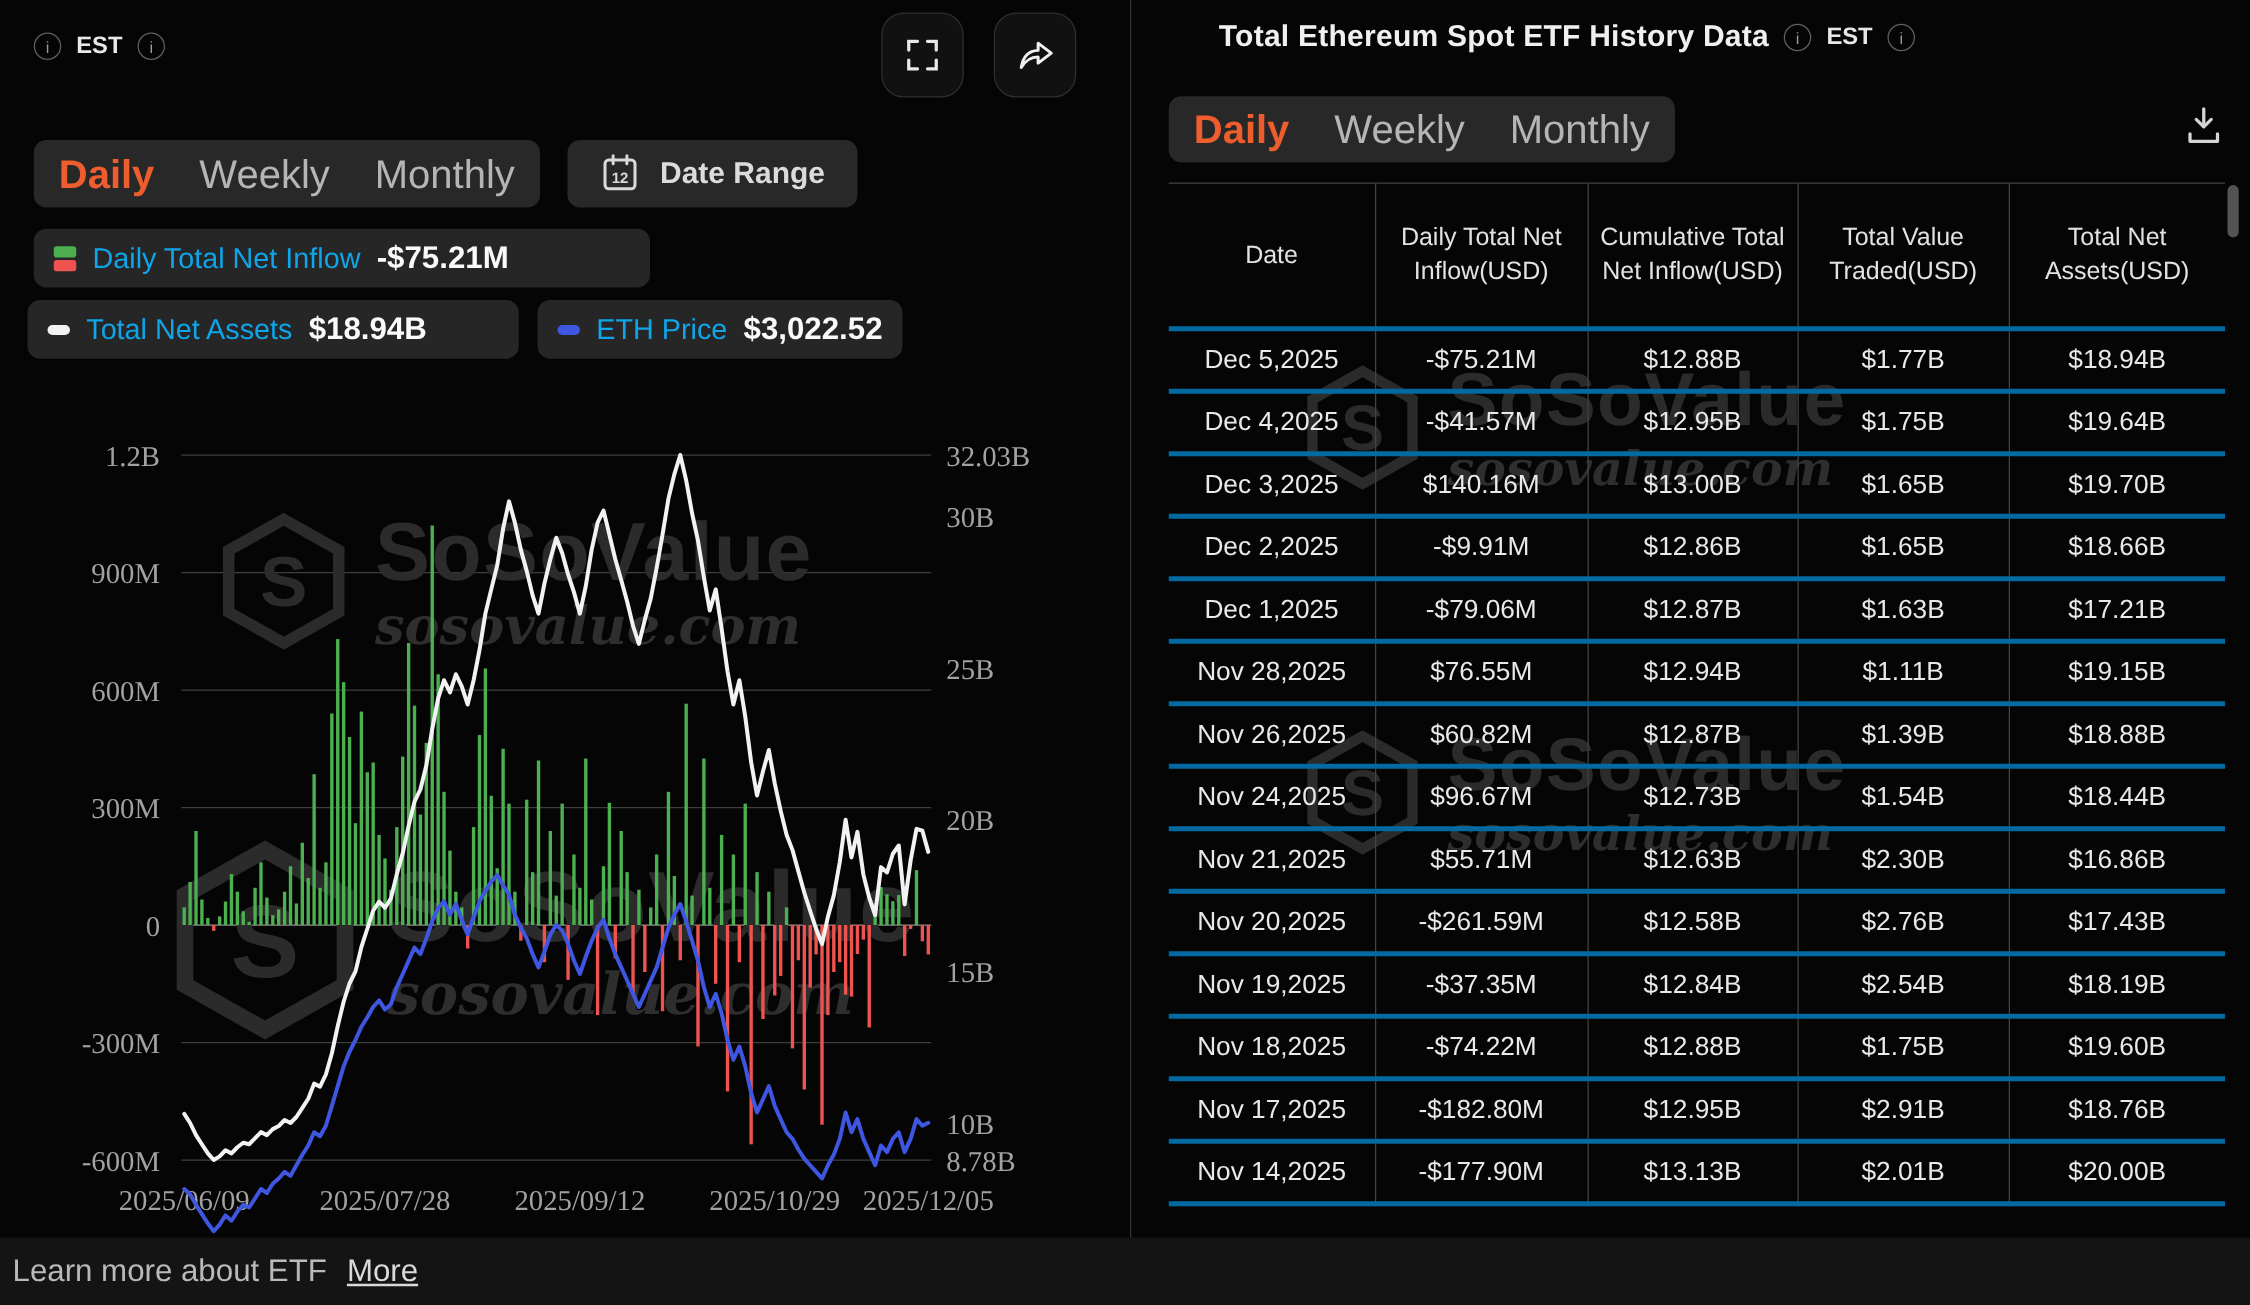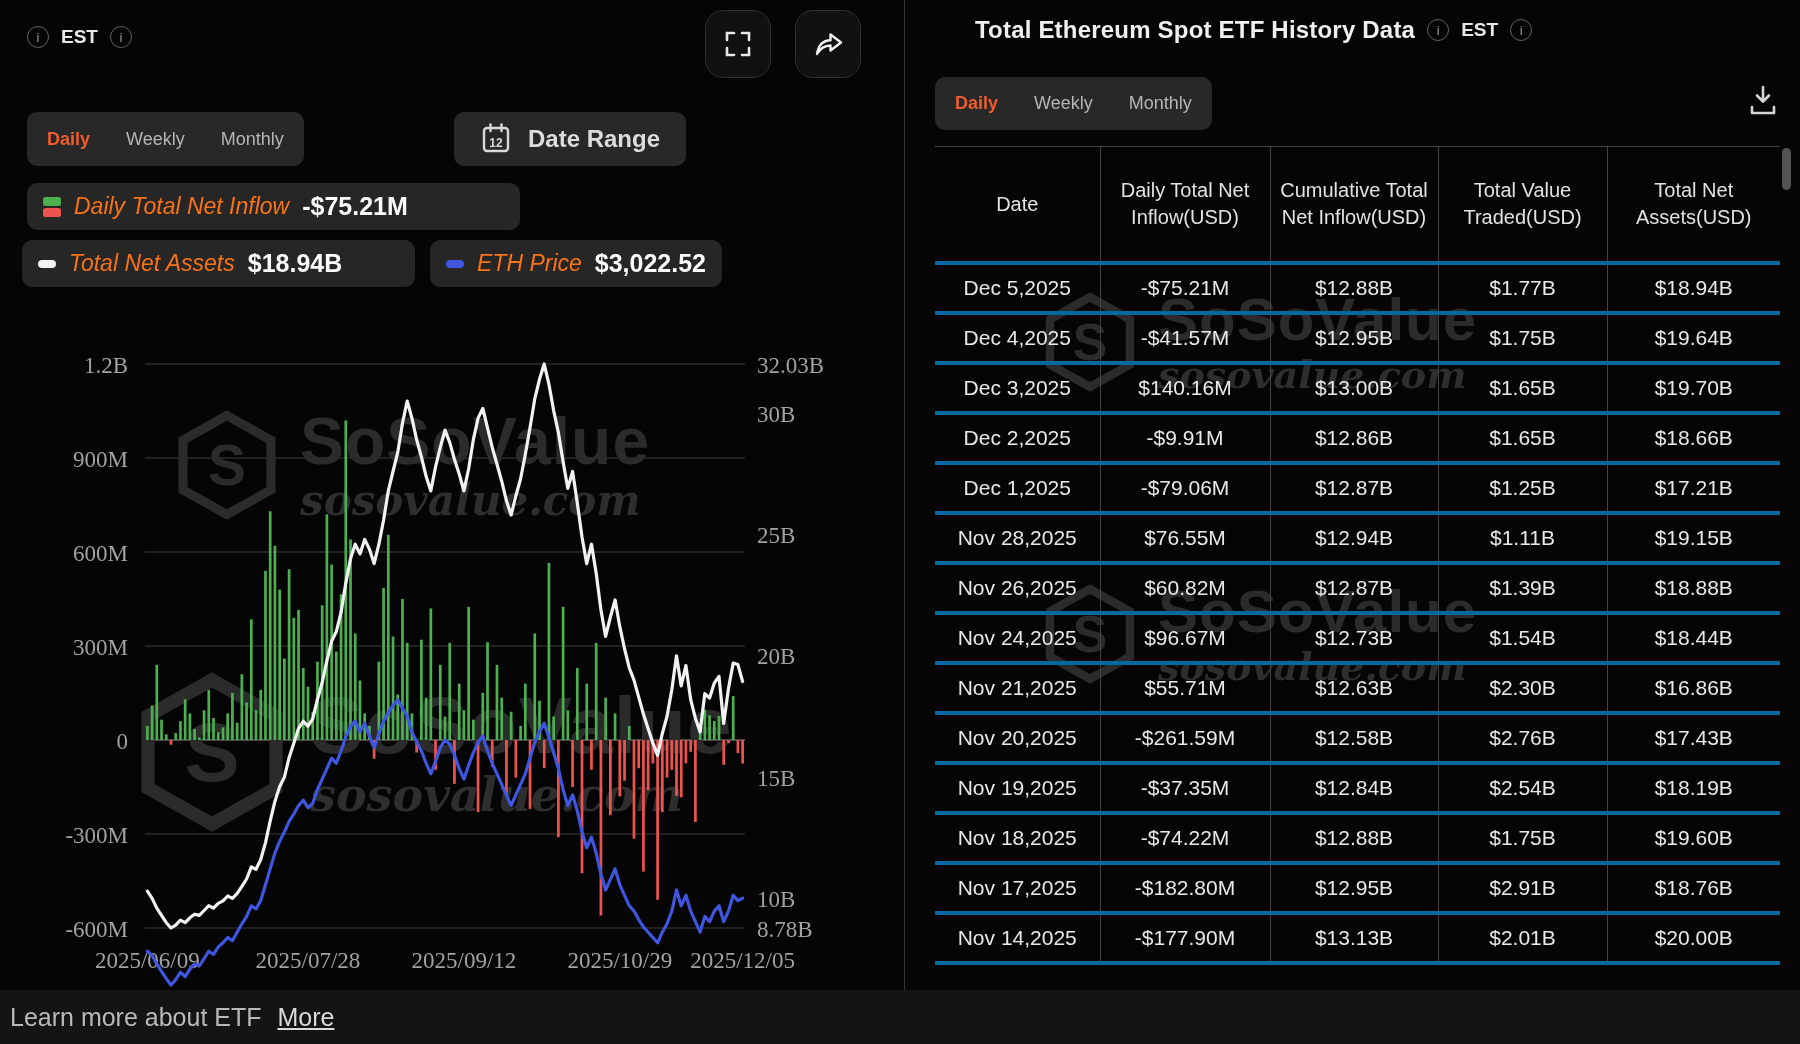--- a/index.html
+++ b/index.html
@@ -20,31 +20,31 @@
   .est { font-size:19px; font-weight:600; color:#e8e8e8; }
   .info-icon { width:22px; height:22px; border:1.5px solid #606060; border-radius:50%;
                color:#9a9a9a; font-size:13px; display:flex; align-items:center; justify-content:center; }
 
   .iconbtn { position:absolute; width:66px; height:68px; border:1.5px solid #2f2f2f; background:#111;
              border-radius:18px; display:flex; align-items:center; justify-content:center; z-index:4; }
 
   
   .tabbox { position:absolute; height:54px; background:#282828; border-radius:10px;
             display:flex; align-items:center; padding:0 20px; gap:36px; z-index:4; }
-  .tab { font-size:18px; color:#b5b5b5; cursor:pointer; white-space:nowrap; }
+  .tab { font-size:32px; color:#b5b5b5; cursor:pointer; white-space:nowrap; }
   .tab.active { color:#ee5d2d; font-weight:600; }
 
   .daterange { position:absolute; height:54px; background:#282828; border-radius:10px;
                display:flex; align-items:center; padding:0 26px; gap:16px; z-index:4;margin-left:32px; }
   .daterange .lbl { font-size:24px; font-weight:700; color:#dcdcdc; }
 
   
   .chip { position:absolute; height:47px; background:#262626; border-radius:10px;
           display:flex; align-items:center; padding:0 16px; gap:13px; z-index:4; }
-  .chip .lbl { font-size:23px; color:#f97316; white-space:nowrap;font-style:italic; }
+  .chip .lbl { font-size:23px; color:#0ea5e9; white-space:nowrap; }
   .chip .val { font-size:25px; font-weight:700; color:#fafafa; white-space:nowrap; }
   .sq-stack { display:flex; flex-direction:column; gap:2px; }
   .sq-stack i { width:18px; height:9px; border-radius:2.5px; display:block; }
   .pill { width:18px; height:8px; border-radius:4px; display:block; }
 
   
   .layer { position:absolute; left:0; top:0; }
   #grid-layer { z-index:0; }
   #series-layer { z-index:2; }
 
@@ -416,21 +416,21 @@
           <td>Dec 2,2025</td>
           <td class="neg">-$9.91M</td>
           <td>$12.86B</td>
           <td>$1.65B</td>
           <td>$18.66B</td>
         </tr>
         <tr>
           <td>Dec 1,2025</td>
           <td class="neg">-$79.06M</td>
           <td>$12.87B</td>
-          <td>$1.25B</td>
+          <td>$1.63B</td>
           <td>$17.21B</td>
         </tr>
         <tr>
           <td>Nov 28,2025</td>
           <td class="pos">$76.55M</td>
           <td>$12.94B</td>
           <td>$1.11B</td>
           <td>$19.15B</td>
         </tr>
         <tr>

